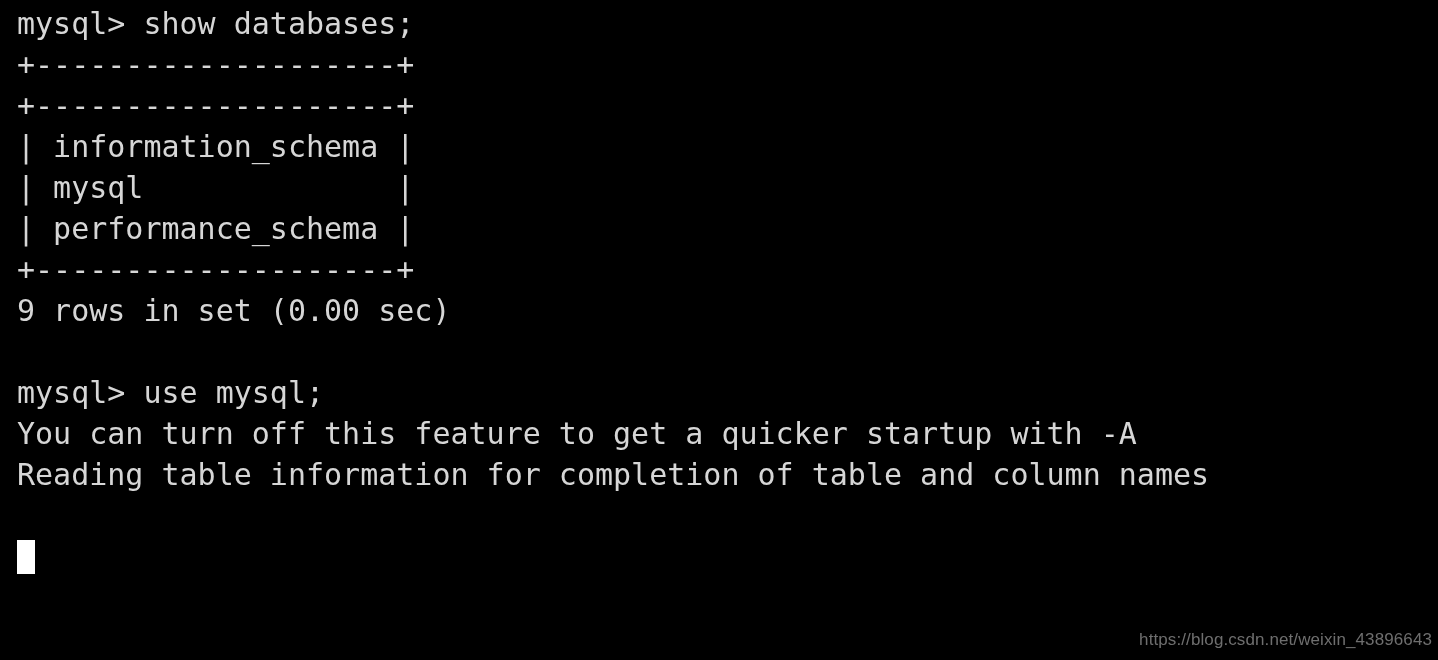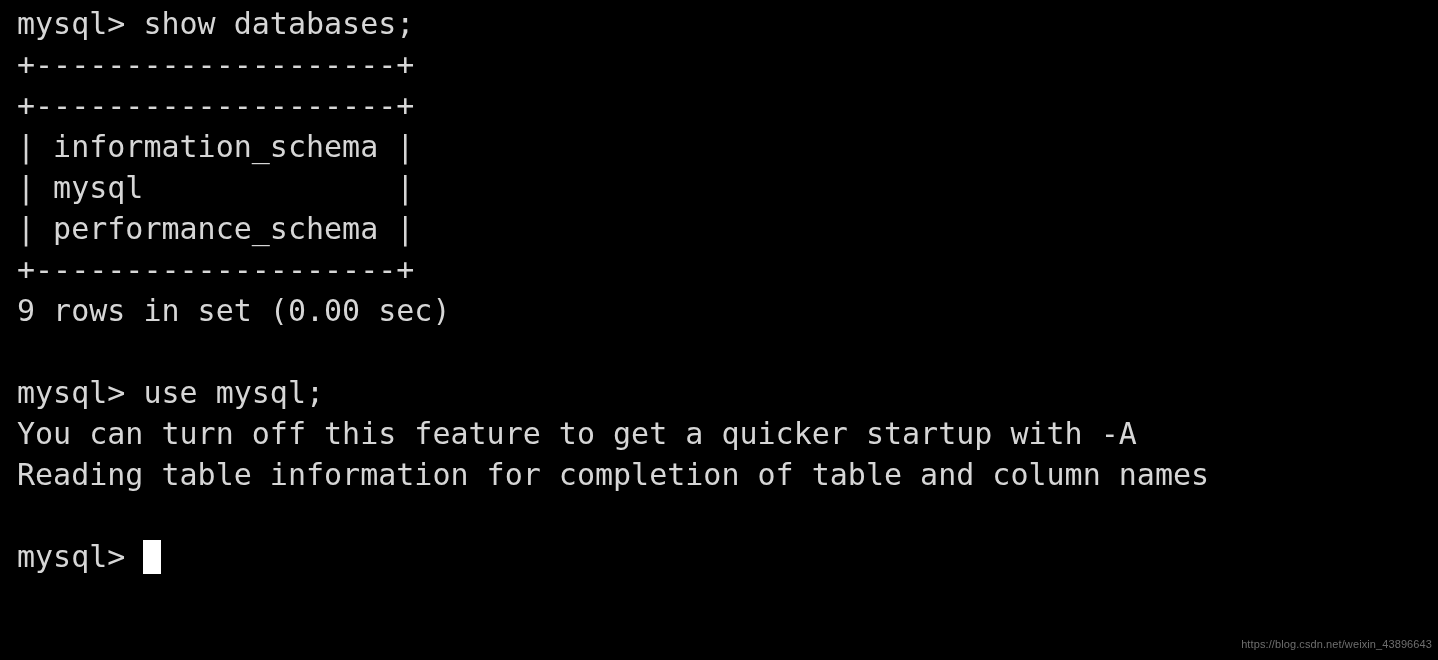--- a/index.html
+++ b/index.html
@@ -53,21 +53,21 @@
     height: 34px;
     background: #ffffff;
     vertical-align: -7px;
   }
 
   #watermark {
     position: absolute;
     right: 6px;
     bottom: 10px;
     font-family: "Liberation Sans", "DejaVu Sans", sans-serif;
-    font-size: 11px;
+    font-size: 17px;
     color: #6e6e6e;
     letter-spacing: 0.1px;
     white-space: pre;
     user-select: none;
   }
 </style>
 </head>
 <body>
 
 <div id="terminal">
@@ -93,17 +93,17 @@
 
   <span class="term-line">mysql&gt; use mysql;</span>
 
   <span class="term-line">You can turn off this feature to get a quicker startup with -A</span>
 
   <span class="term-line">Reading table information for completion of table and column names</span>
 
   <span class="term-line blank"> </span>
 
 
-  <span class="term-line prompt-line"><span>mysql&gt; </span><span class="cursor-block"></span></span>
+  <span class="term-line prompt-line"><span class="cursor-block"></span></span>
 
 </div>
 
 <div id="watermark">https://blog.csdn.net/weixin_43896643</div>
 
 </body></html>

